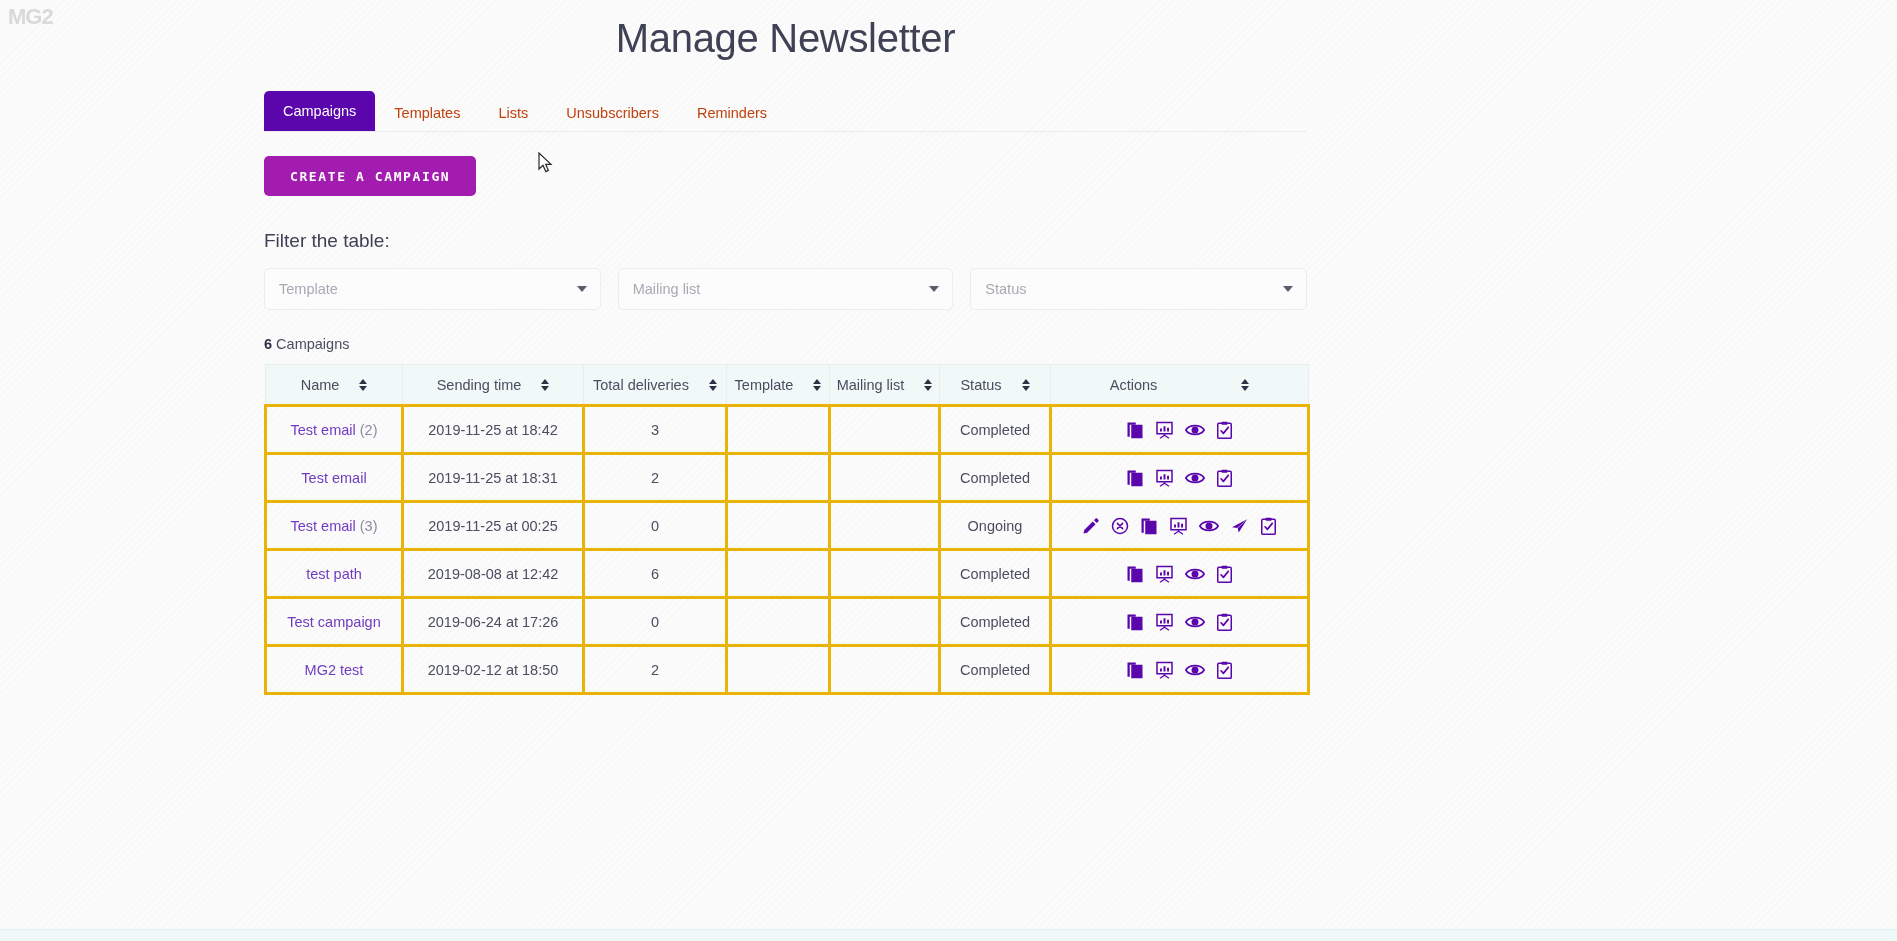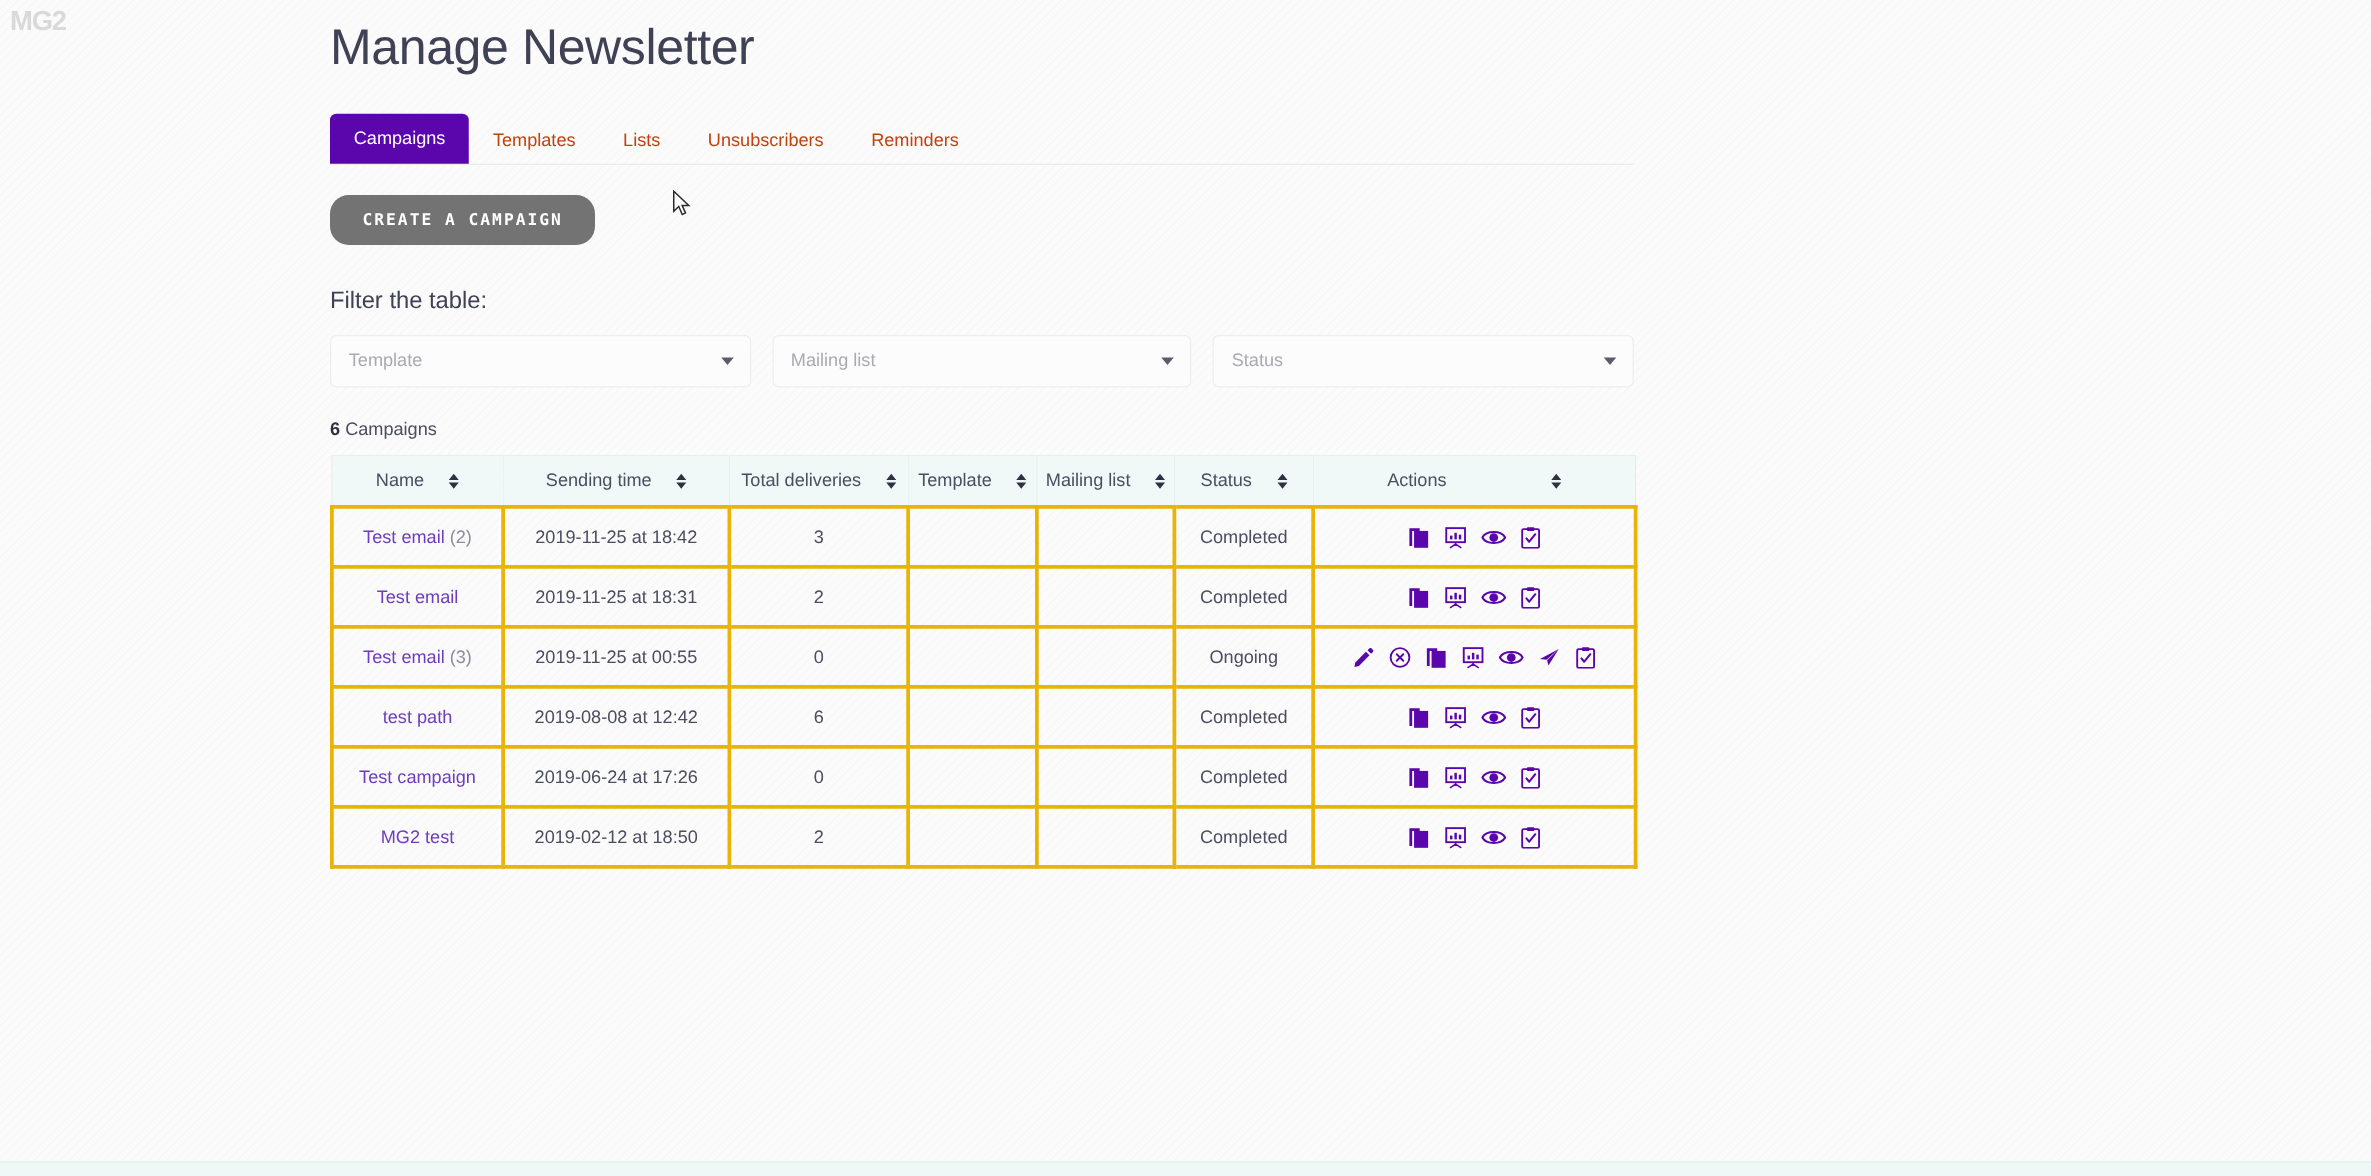--- a/index.html
+++ b/index.html
@@ -49,20 +49,21 @@
     width: 1043px;
     padding-top: 16px;
   }
   h1.title {
     font-size: 40px;
     font-weight: 400;
     color: #3f4154;
     margin: 0 0 30px 0;
     letter-spacing: -0.3px;
     line-height: 1.1;
+    text-align: center;
   }
   .tabs {
     display: flex;
     align-items: flex-end;
     border-bottom: 1px solid #ececec;
     height: 42px;
     margin-bottom: 24px;
   }
   .tab {
     font-size: 14.5px;
@@ -75,24 +76,24 @@
   .tab.active {
     background: #5b06ad;
     color: #ffffff;
     border-radius: 5px 5px 0 0;
     padding: 13px 19px;
   }
   .btn {
     display: inline-flex;
     align-items: center;
     justify-content: center;
-    background: #737373;
+    background: #a21caf;
     color: #fff;
     border: none;
-    border-radius: 15px;
+    border-radius: 5px;
     font-family: "DejaVu Sans Mono", "Liberation Mono", monospace;
     font-size: 13px;
     font-weight: bold;
     letter-spacing: 1.6px;
     cursor: pointer;
   }
   .btn-create {
     height: 40px;
     padding: 0 26px;
     margin-bottom: 34px;
@@ -418,21 +419,21 @@
                     <rect x="2" y="3" width="18" height="20" rx="1.5" fill="none" stroke="#5b06ad" stroke-width="2"></rect>
                     <rect x="7" y="1" width="8" height="4" rx="1" fill="#5b06ad"></rect>
                     <path d="M6.5 13 L9.5 16.5 L16 8.5" fill="none" stroke="#5b06ad" stroke-width="2.2" stroke-linecap="round" stroke-linejoin="round"></path>
                   </svg>
                 </span>
               </div>
             </td>
           </tr>
           <tr>
             <td class="name"><a>Test email<span class="suffix"> (3)</span></a></td>
-            <td>2019-11-25 at 00:55</td>
+            <td>2019-11-25 at 00:25</td>
             <td>0</td>
             <td></td>
             <td></td>
             <td>Ongoing</td>
             <td class="actions-cell">
               <div class="actions">
                 <span class="action">
                   <svg width="18" height="18" viewBox="0 0 24 24">
                     <path d="M3 17.2 L14.3 5.9 L18.1 9.7 L6.8 21 L2 22 Z" fill="#5b06ad"></path>
                     <path d="M16 4.2 L17.9 2.3 C18.6 1.6 19.7 1.6 20.4 2.3 L21.7 3.6 C22.4 4.3 22.4 5.4 21.7 6.1 L19.8 8 Z" fill="#5b06ad"></path>

